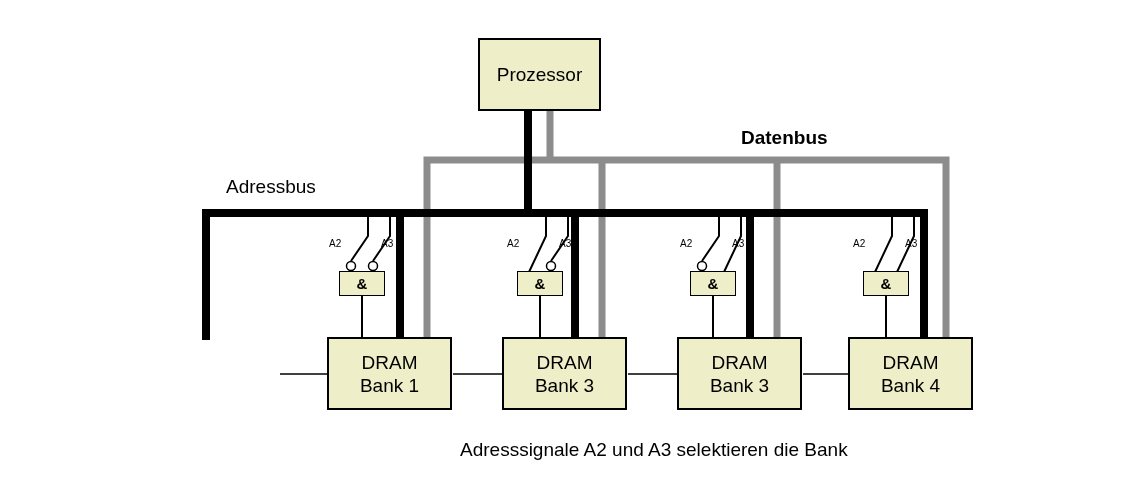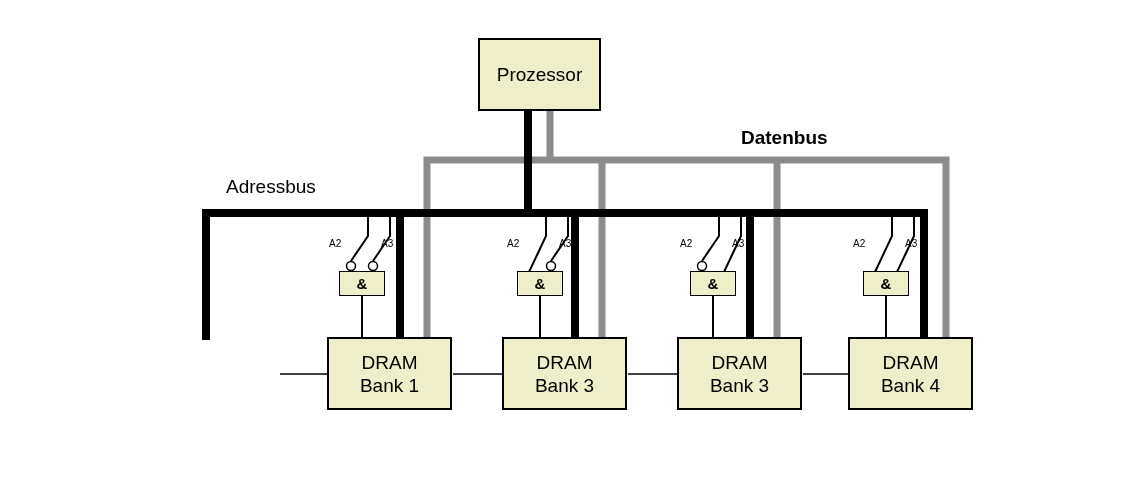--- a/index.html
+++ b/index.html
@@ -134,14 +134,15 @@
   </div>
   <div class="box" style="left:677px;top:337px;width:125px;height:73px;">
     <div>DRAM</div>
     <div>Bank 3</div>
   </div>
   <div class="box" style="left:848px;top:337px;width:125px;height:73px;">
     <div>DRAM</div>
     <div>Bank 4</div>
   </div>
 
+  <div class="caption" style="left:460px;top:439px;">Adresssignale A2 und A3 selektieren die Bank</div>
 
 </div>
 
 </body></html>

